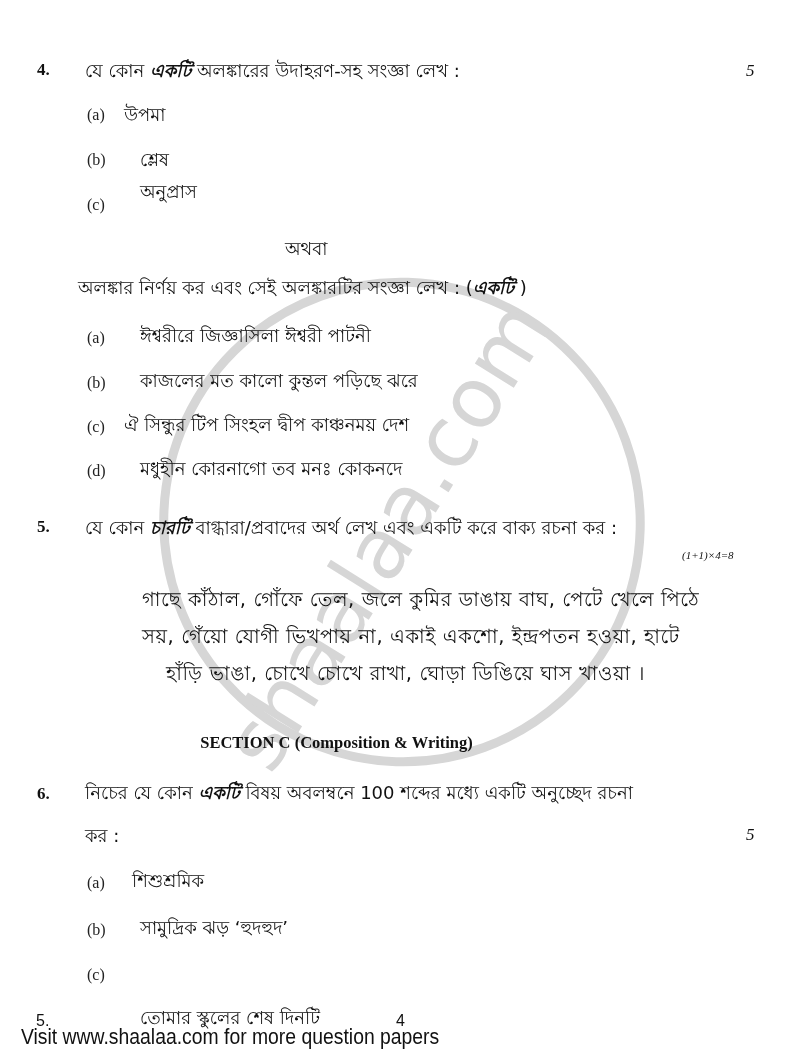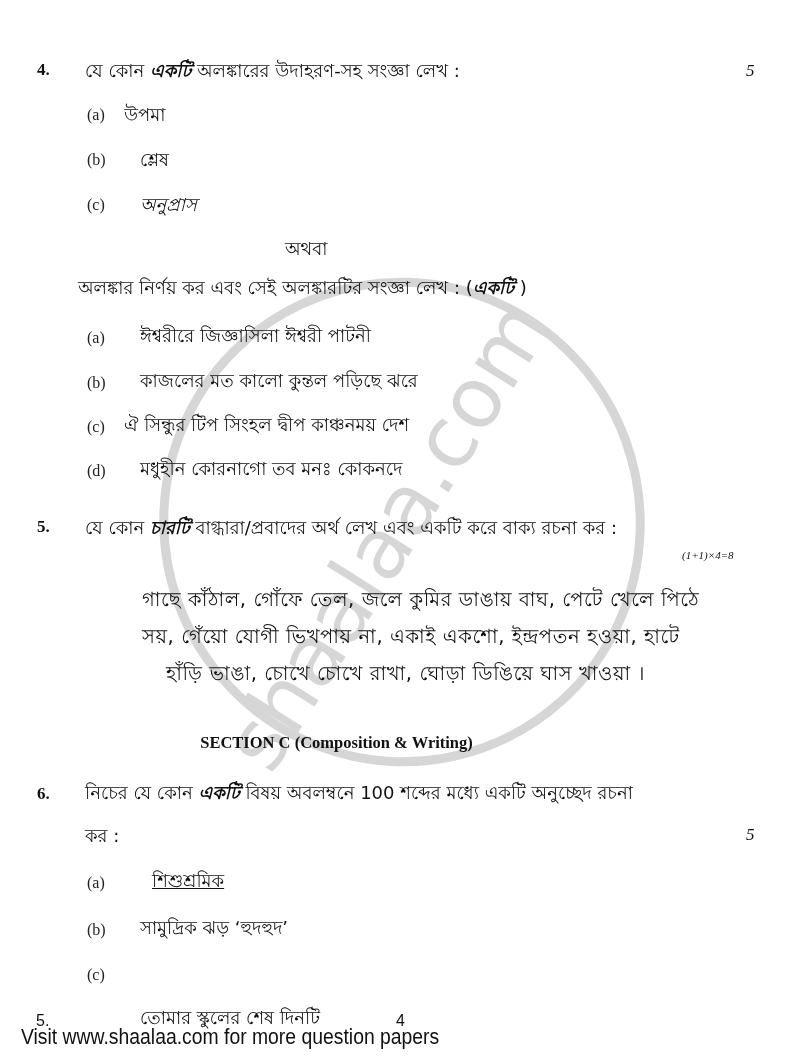--- a/index.html
+++ b/index.html
@@ -35,21 +35,21 @@
   </div>
   <span class="abs marks" style="left:746px; top:61px;">5</span>
 
   <span class="abs opt" style="left:87px; top:106px;">(a)</span>
   <span class="abs bn" style="left:124px; top:101px;">উপমা</span>
 
   <span class="abs opt" style="left:87px; top:151px;">(b)</span>
   <span class="abs bn" style="left:140px; top:146px;text-align:center;">শ্লেষ</span>
 
   <span class="abs opt" style="left:87px; top:196px;">(c)</span>
-  <span class="abs bn" style="left:140px; top:191px;font-style:italic;">অনুপ্রাস</span>
+  <span class="abs bn" style="left:140px; top:178px;">অনুপ্রাস</span>
 
   <span class="abs bn" style="left:285px; top:235px; font-weight:normal;">অথবা</span>
 
   <div class="abs bn" style="left:78px; top:274px;">
     <span>অলঙ্কার নির্ণয় কর এবং সেই অলঙ্কারটির সংজ্ঞা লেখ : (</span><span class="em">একটি</span><span> )</span>
   </div>
 
   <span class="abs opt" style="left:87px; top:329px;">(a)</span>
   <span class="abs bn" style="left:140px; top:322px;">ঈশ্বরীরে জিজ্ঞাসিলা ঈশ্বরী পাটনী</span>
 
@@ -79,21 +79,21 @@
 
 <div>
   <span class="abs qnum" style="left:37px; top:784px;">6.</span>
   <div class="abs bn" style="left:85px; top:779px;">
     <span>নিচের যে কোন </span><span class="em">একটি</span><span> বিষয় অবলম্বনে 100 শব্দের মধ্যে একটি অনুচ্ছেদ রচনা</span>
   </div>
   <span class="abs bn" style="left:85px; top:822px;">কর :</span>
   <span class="abs marks" style="left:746px; top:825px;">5</span>
 
   <span class="abs opt" style="left:87px; top:874px;">(a)</span>
-  <span class="abs bn" style="left:152px; top:867px;text-decoration:underline;">শিশুশ্রমিক</span>
+  <span class="abs bn" style="left:132px; top:867px;">শিশুশ্রমিক</span>
 
   <span class="abs opt" style="left:87px; top:921px;">(b)</span>
   <span class="abs bn" style="left:140px; top:914px;">সামুদ্রিক ঝড় ‘হুদহুদ’</span>
 
   <span class="abs opt" style="left:87px; top:966px;">(c)</span>
   <span class="abs bn" style="left:140px; top:1004px;">তোমার স্কুলের শেষ দিনটি</span>
 </div>
 
 <span class="abs footer-num" style="left:36px; top:1012px;">5.</span>
 <span class="abs footer-num" style="left:396px; top:1012px;">4</span>

